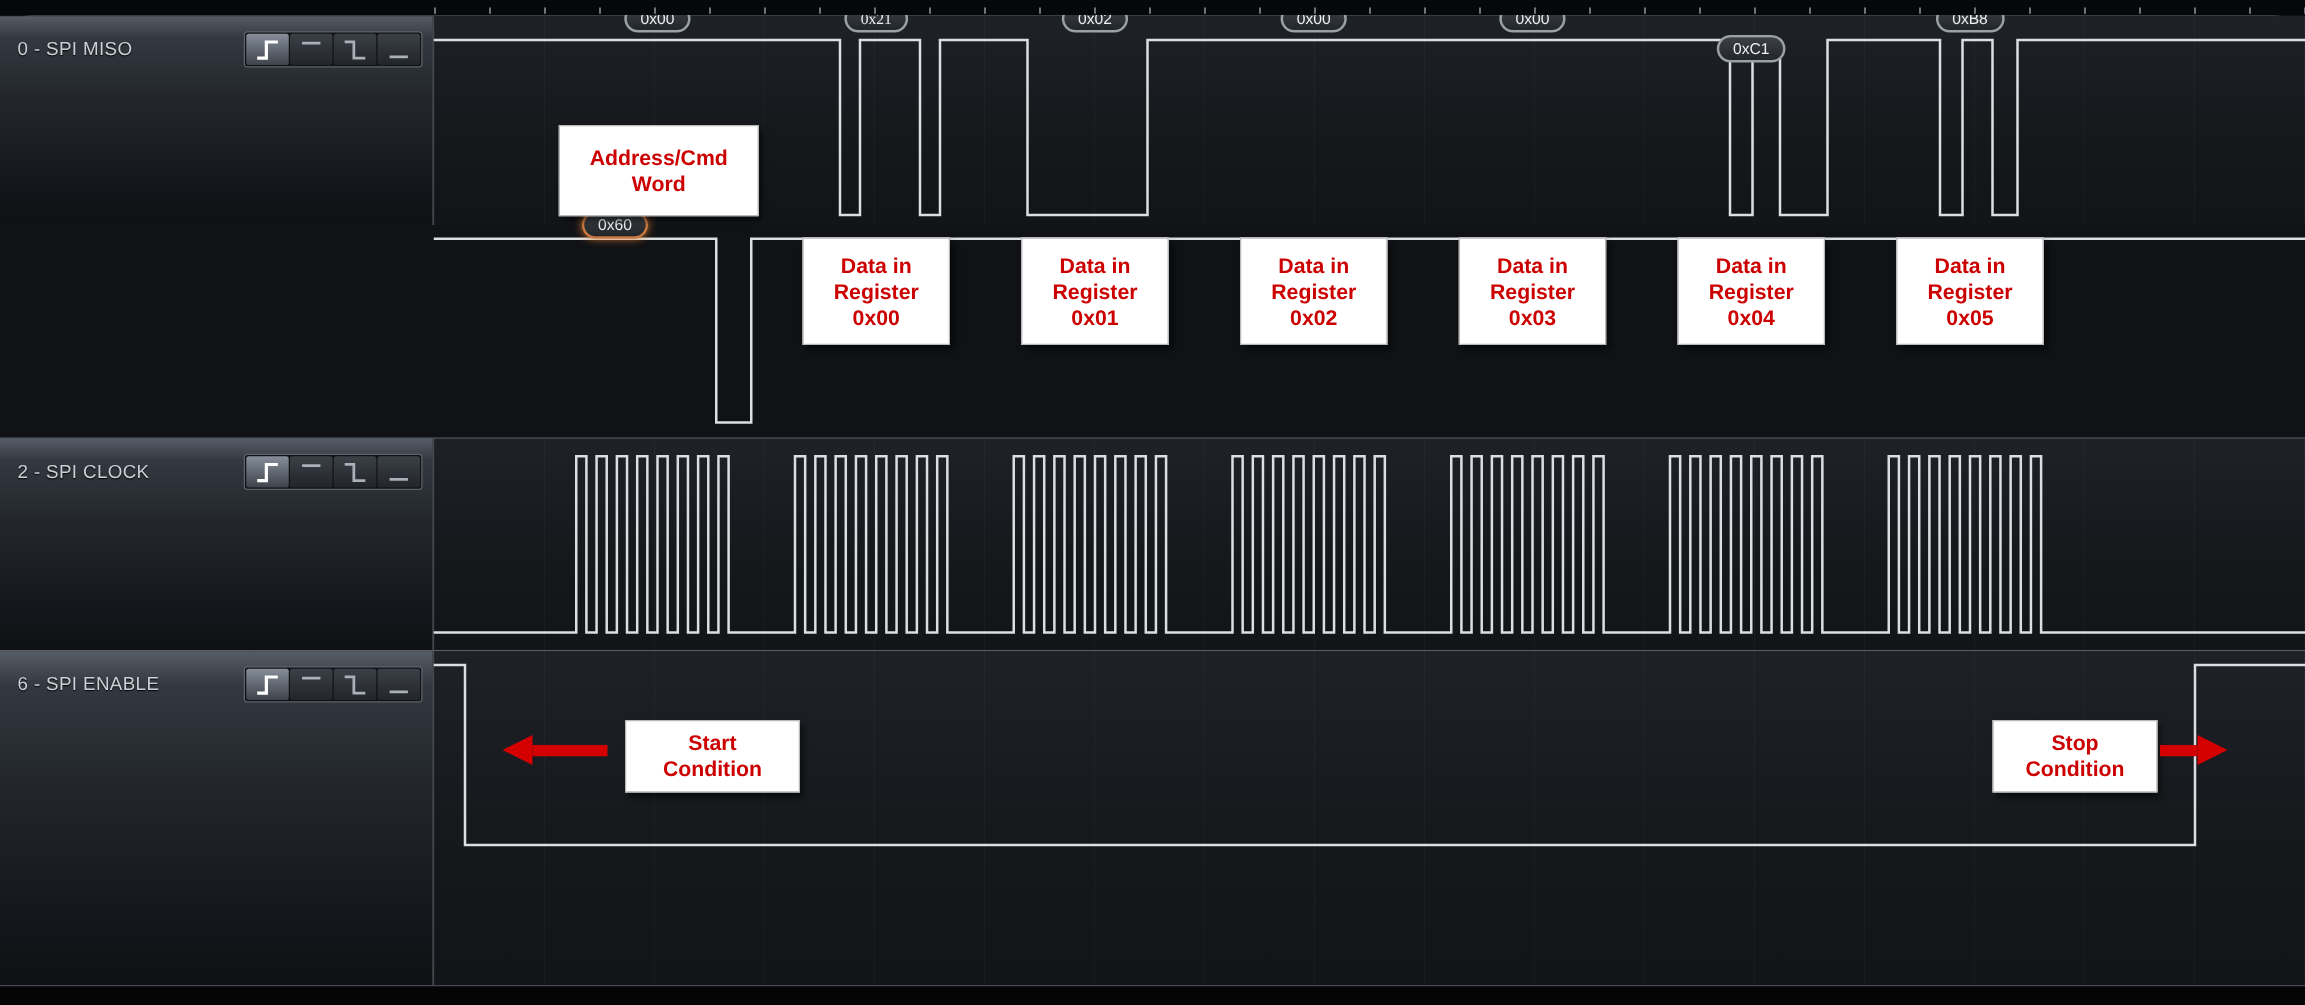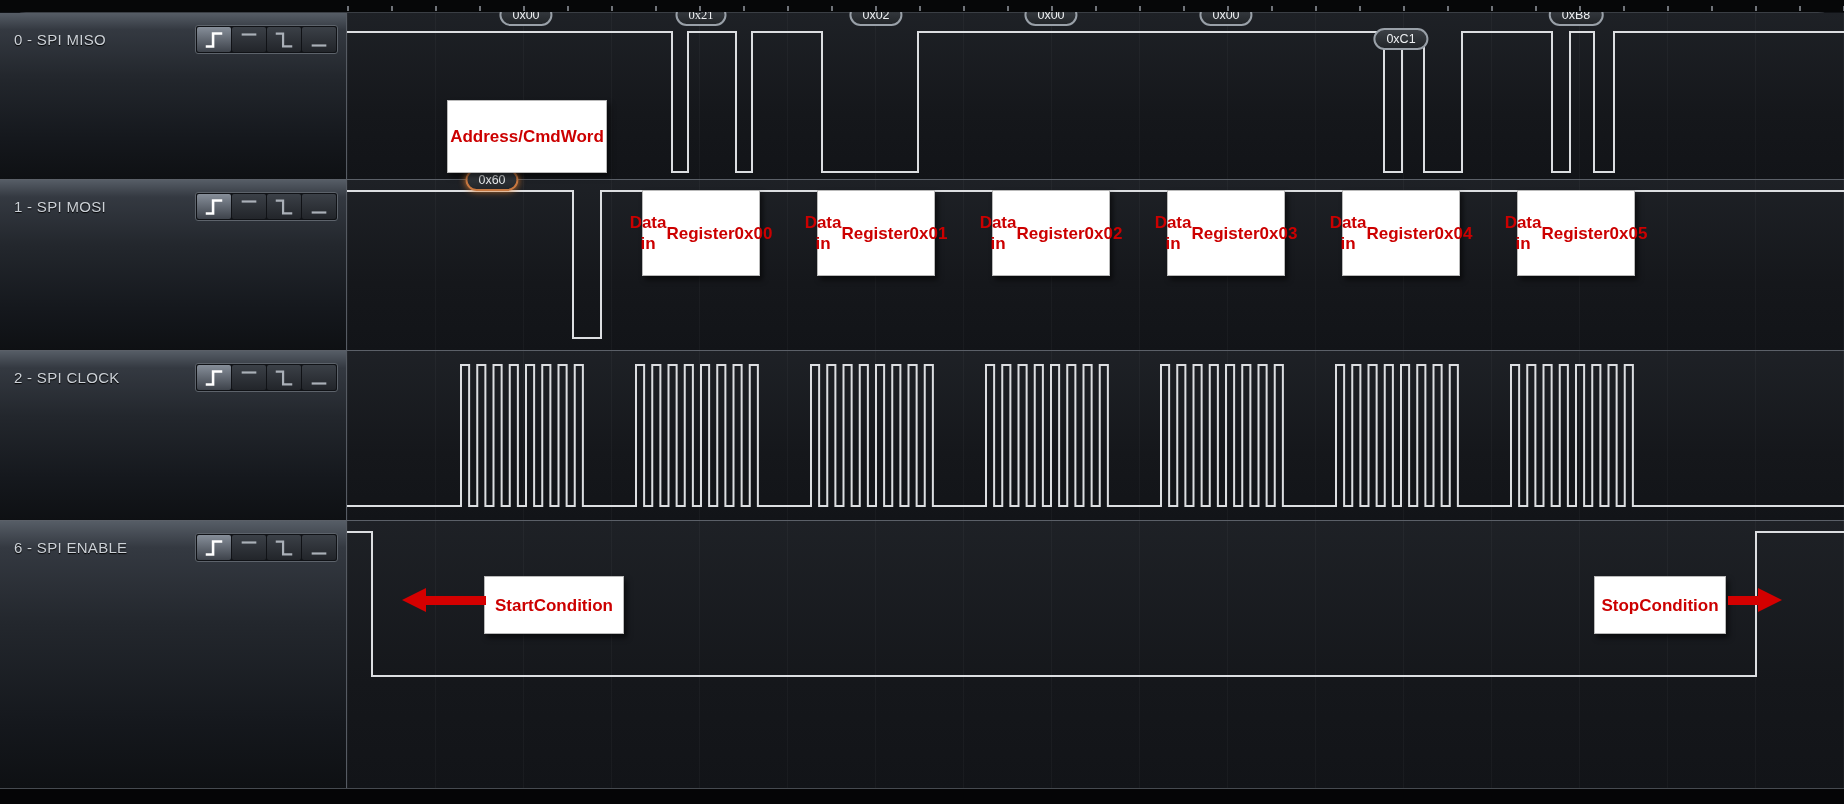--- a/index.html
+++ b/index.html
@@ -61,21 +61,21 @@
     border:2px solid #99a0a8;border-radius:12px;
     color:#edeff1;font-size:12.5px;z-index:8;white-space:nowrap;
   }
   .bubble.highlight{
     border-color:#c87840;
     box-shadow:0 0 7px rgba(235,130,45,.85);
   }
   
   .callout{
     position:absolute;background:#ffffff;border:1px solid #b9b9b9;box-sizing:border-box;
-    display:flex;flex-direction:row;align-items:center;justify-content:center;
+    display:flex;flex-direction:column;align-items:center;justify-content:center;
     color:#cc0000;font-weight:bold;font-size:17px;line-height:21px;text-align:center;
     box-shadow:3px 4px 5px rgba(0,0,0,.55);z-index:9;
   }
   
   .arrow{position:absolute;display:flex;align-items:center;z-index:9;}
   .arrow .bar{height:9px;background:#d40000;}
   .arrow .head-left{width:0;height:0;border-top:12px solid transparent;border-bottom:12px solid transparent;border-right:24px solid #d40000;}
   .arrow .head-right{width:0;height:0;border-top:12px solid transparent;border-bottom:12px solid transparent;border-left:24px solid #d40000;}
   
   .bottom-strip{position:absolute;left:0;top:788px;width:1844px;height:16px;background:#050506;border-top:1px solid #464a50;z-index:6;}
@@ -111,48 +111,20 @@
           </div>
         <div class="trig-btn">
             <svg width="22" height="22" viewBox="0 0 24 24">
               <path class="glyph" d="M4 18 H20"></path>
             </svg>
           </div>
       </div>
     </div>
   </div>
 
-  <div class="row row1">
-    <div class="wave-area"></div>
-    <div class="label-panel">
-      <span class="chan-label">1 - SPI MOSI</span>
-      <div class="trig-cluster">
-        <div class="trig-btn active">
-            <svg width="22" height="22" viewBox="0 0 24 24">
-              <path class="glyph" d="M3 19 H11 V5 H21"></path>
-            </svg>
-          </div>
-        <div class="trig-btn">
-            <svg width="22" height="22" viewBox="0 0 24 24">
-              <path class="glyph" d="M4 6 H20"></path>
-            </svg>
-          </div>
-        <div class="trig-btn">
-            <svg width="22" height="22" viewBox="0 0 24 24">
-              <path class="glyph" d="M3 5 H11 V19 H21"></path>
-            </svg>
-          </div>
-        <div class="trig-btn">
-            <svg width="22" height="22" viewBox="0 0 24 24">
-              <path class="glyph" d="M4 18 H20"></path>
-            </svg>
-          </div>
-      </div>
-    </div>
-  </div>
 
   <div class="row row2">
     <div class="wave-area"></div>
     <div class="label-panel">
       <span class="chan-label">2 - SPI CLOCK</span>
       <div class="trig-cluster">
         <div class="trig-btn active">
             <svg width="22" height="22" viewBox="0 0 24 24">
               <path class="glyph" d="M3 19 H11 V5 H21"></path>
             </svg>
@@ -251,21 +223,21 @@
     <div>Data in</div>
     <div>Register</div>
     <div>0x04</div>
   </div>
   <div class="callout" style="left:1517px;top:190px;width:118px;height:86px;">
     <div>Data in</div>
     <div>Register</div>
     <div>0x05</div>
   </div>
 
-  <div class="callout" style="left:484px;top:576px;width:140px;height:58px;">
+  <div class="callout" style="left:500px;top:576px;width:140px;height:58px;">
     <div>Start</div>
     <div>Condition</div>
   </div>
   <div class="arrow" style="left:402px;top:588px;">
     <div class="head-left"></div>
     <div class="bar" style="width:60px;"></div>
   </div>
 
   <div class="callout" style="left:1594px;top:576px;width:132px;height:58px;">
     <div>Stop</div>

